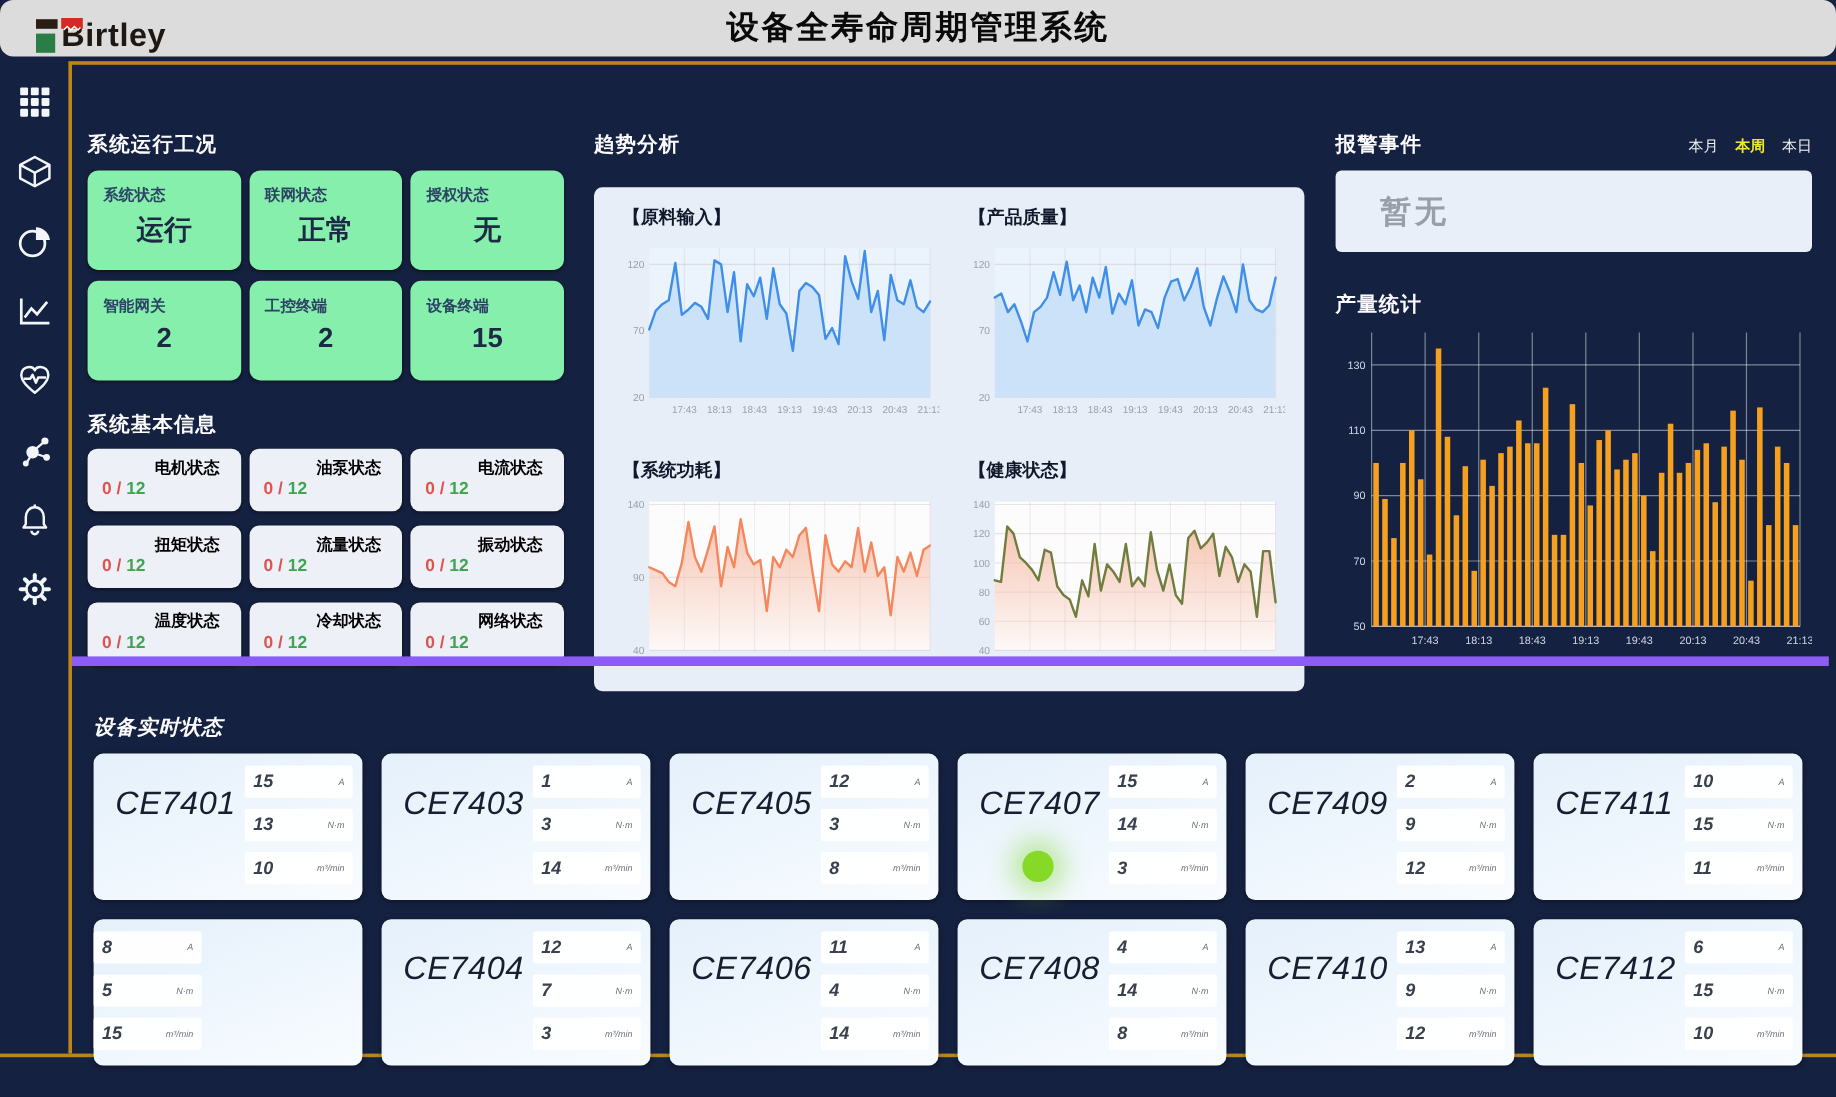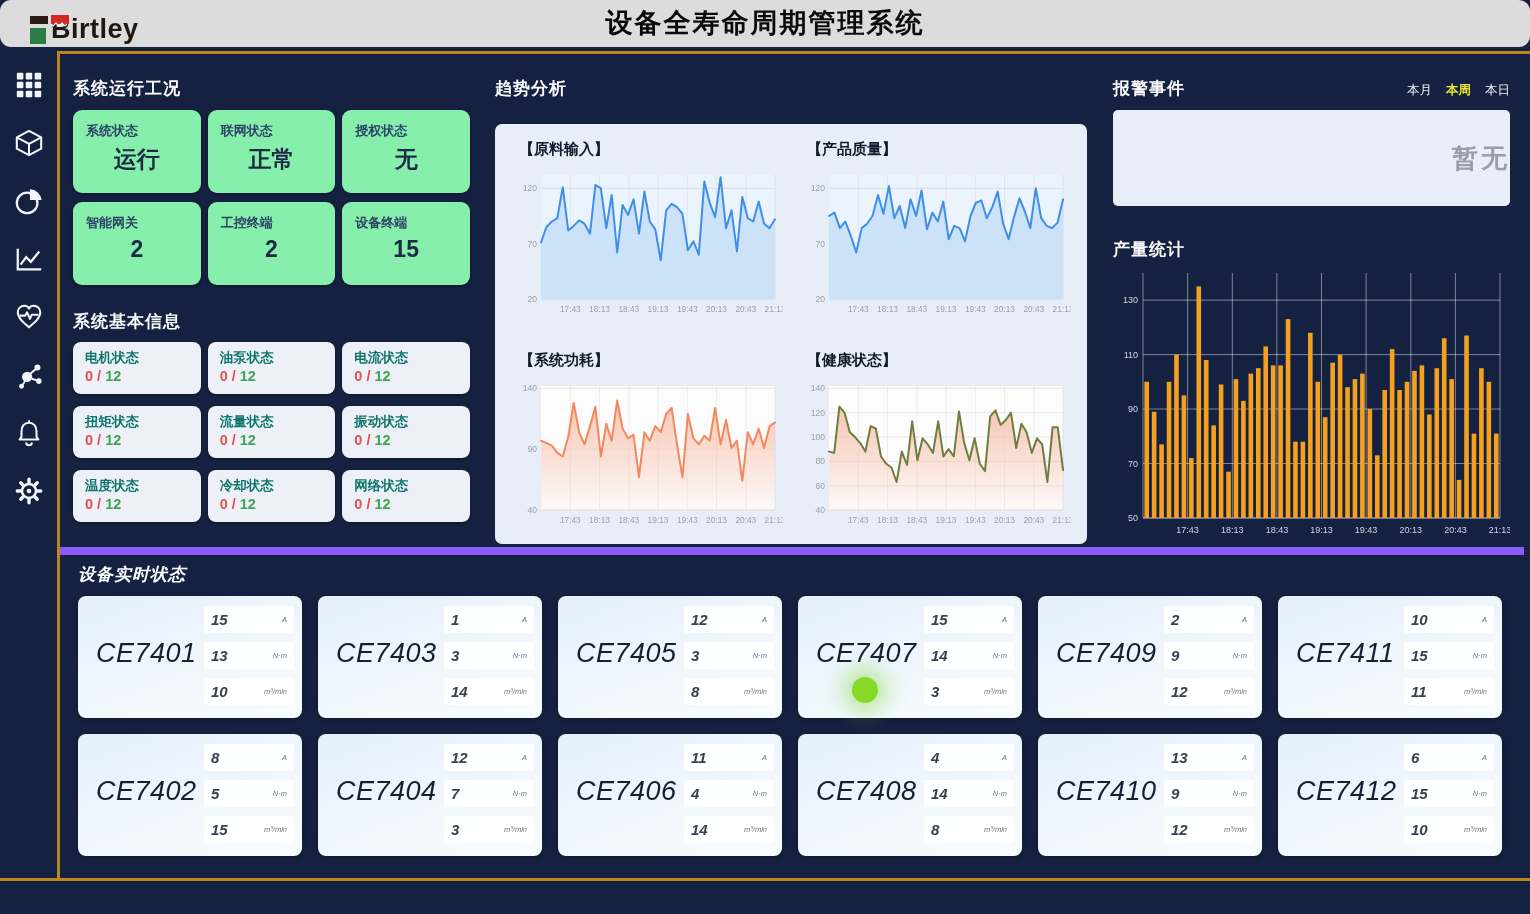--- a/index.html
+++ b/index.html
@@ -16,61 +16,61 @@
   .logo-text { font-size:27px; font-weight:700; color:#1f1712; margin-left:4px; line-height:1; padding-bottom:1px; letter-spacing:.5px; }
   .header-title { position:absolute; left:0; right:0; text-align:center; line-height:47px; font-size:27px; font-weight:700; color:#0a0a0a; letter-spacing:2px; }
 
   
   .app-body { display:flex; height:831px; padding-top:4px; }
   .sidebar { width:60px; border-right:3px solid #bd861b; display:flex; flex-direction:column; align-items:center; padding-top:18px; gap:26px; }
   .side-item { width:32px; height:32px; display:flex; align-items:center; justify-content:center; cursor:pointer; }
   .content { flex:1; border-top:3px solid #bd861b; position:relative; }
   footer { height:36px; border-top:3px solid #bd861b; background:#152140; }
 
-  .sec-title { font-size:17px; font-weight:700; color:#fbfbfd; letter-spacing:1px; }
+  .sec-title { font-size:17px; font-weight:700; color:#fbfbfd; letter-spacing:1px;margin-top:32px; }
 
   
   .col-left  { position:absolute; left:13px;   top:0; width:397px; padding-top:23px; }
   .col-mid   { position:absolute; left:435px;  top:0; width:592px; padding-top:23px; }
   .col-right { position:absolute; left:1053px; top:0; width:397px; padding-top:23px; }
 
   
   .s-grid { display:grid; grid-template-columns:repeat(3,1fr); gap:9px 7px; margin-top:10px; }
   .s-card { height:83px; background:#86efac; border-radius:9px; padding:12px 13px 0; box-shadow:0 1px 3px rgba(0,0,0,.4); }
   .s-label { font-size:13px; font-weight:600; color:#2c4365; }
   .s-value { text-align:center; font-size:23px; font-weight:700; color:#1d2a44; margin-top:4px; }
 
   .bi-title { margin-top:25px; }
   .b-grid { display:grid; grid-template-columns:repeat(3,1fr); gap:12px 7px; margin-top:9px; }
   .b-card { height:52px; background:#edf1f7; border-radius:8px; padding:7px 12px 0; box-shadow:0 1px 3px rgba(0,0,0,.4); }
-  .b-label { font-size:13.5px; font-weight:700; color:#0f766e; }
+  .b-label { font-size:13.5px; font-weight:700; color:#000000;margin-left:44px; }
   .b-value { font-size:14.5px; font-weight:700; margin-top:1px; }
   .b-red { color:#e0524e; } .b-green { color:#3fa553; margin-left:4px; }
 
   
   .trend-card { margin-top:24px; background:#e8eef7; border-radius:7px; padding:16px 8px 10px; display:grid; grid-template-columns:1fr 1fr; row-gap:28px; }
   .chart-cell { padding:0 8px; }
   .chart-title { font-size:15px; font-weight:700; color:#10182b; padding-left:8px; margin-bottom:6px; }
   .line-chart { width:100%; height:158px; display:block; }
 
   
   .title-row { display:flex; align-items:baseline; justify-content:space-between; }
   .tabs { display:flex; gap:14px; font-size:12.5px; color:#f2f2f2;text-align:right; }
   .tab { cursor:pointer; }
   .tab.active { color:#e9e92e; font-weight:700; }
-  .alarm-card { margin-top:10px; height:96px; background:#e9eff8; border-radius:5px; display:flex; align-items:center; justify-content:flex-end; }
+  .alarm-card { margin-top:10px; height:68px; background:#e9eff8; border-radius:5px; display:flex; align-items:center; justify-content:flex-start;padding-left:37px; }
   .alarm-empty { font-size:26px; font-weight:700; color:#999fa8; letter-spacing:3px; }
   .prod-title { margin-top:32px; }
   .bar-chart { width:397px; height:277px; margin-top:6px; display:block; }
 
   
   .devices { position:absolute; left:0; right:6px; top:493px; border-top:8px solid #8b5cf6; padding:8px 0 0 18px;font-style:italic; }
   .dev-grid { display:grid; grid-template-columns:repeat(6,224px); gap:16px; margin-top:10px; }
   .dev-card { position:relative; height:122px; border-radius:8px; background:linear-gradient(160deg,#e5f0fb,#f8fcff); box-shadow:0 1px 4px rgba(0,0,0,.35); display:flex; }
-  .dev-name { flex:1; padding:42px 0 0 18px; font-size:27px; color:#161e30; letter-spacing:.5px; }
+  .dev-name { flex:1; padding:26px 0 0 18px; font-size:27px; color:#161e30; letter-spacing:.5px; }
   .dev-vals { width:98px; padding:10px 8px 0 0; display:flex; flex-direction:column; gap:9px; }
   .dev-row { height:27px; background:rgba(255,255,255,.92); border-radius:2px; display:flex; align-items:center; justify-content:space-between; padding:0 7px; }
   .dv { font-size:15px; font-weight:700; color:#3a404c; }
   .du { font-size:7.5px; color:#6b707c; }
   .green-dot { position:absolute; left:54px; top:81px; width:26px; height:26px; border-radius:50%; background:#86d926; box-shadow:0 0 20px 10px rgba(134,217,60,.45); }
 
   svg text { font-family:"Liberation Sans","DejaVu Sans",sans-serif; }
 </style>
 </head>
 <body>
@@ -588,21 +588,20 @@
                 <span class="du">N·m</span>
               </div>
             <div class="dev-row">
                 <span class="dv">11</span>
                 <span class="du">m³/min</span>
               </div>
           </div>
         </div>
 
         <div class="dev-card">
-          <div class="dev-name">CE7402</div>
           <div class="dev-vals">
             <div class="dev-row">
                 <span class="dv">8</span>
                 <span class="du">A</span>
               </div>
             <div class="dev-row">
                 <span class="dv">5</span>
                 <span class="du">N·m</span>
               </div>
             <div class="dev-row">

